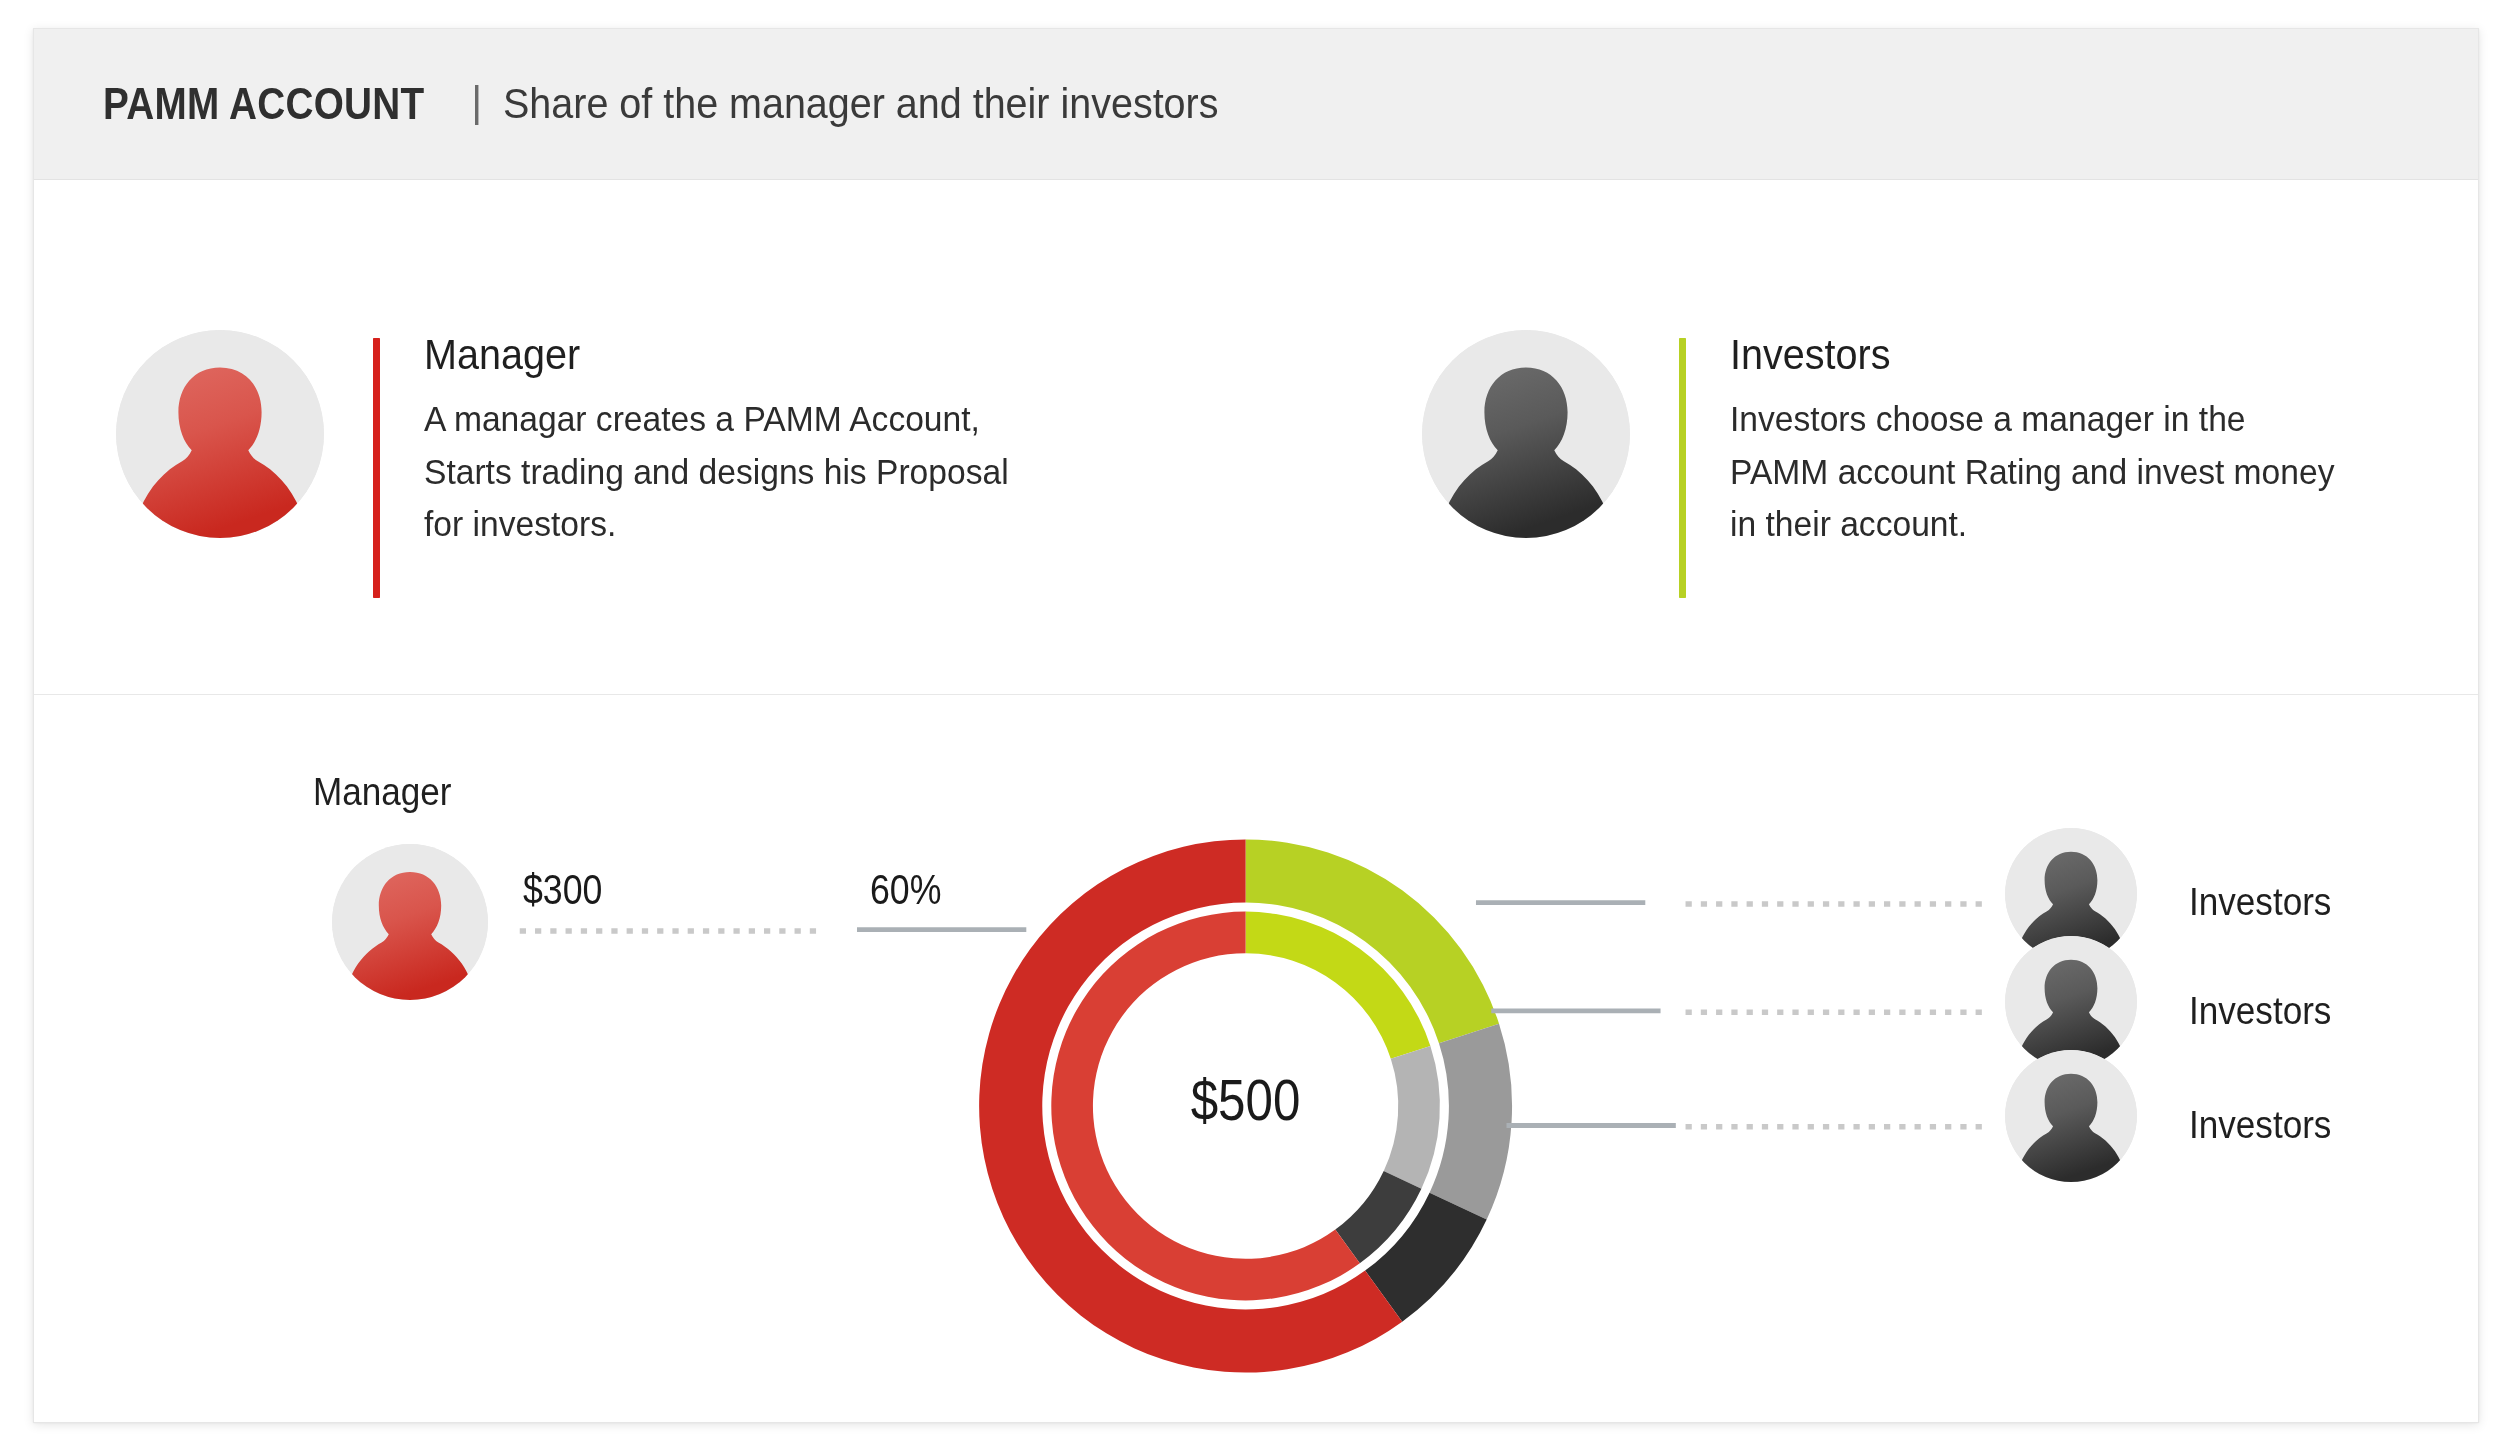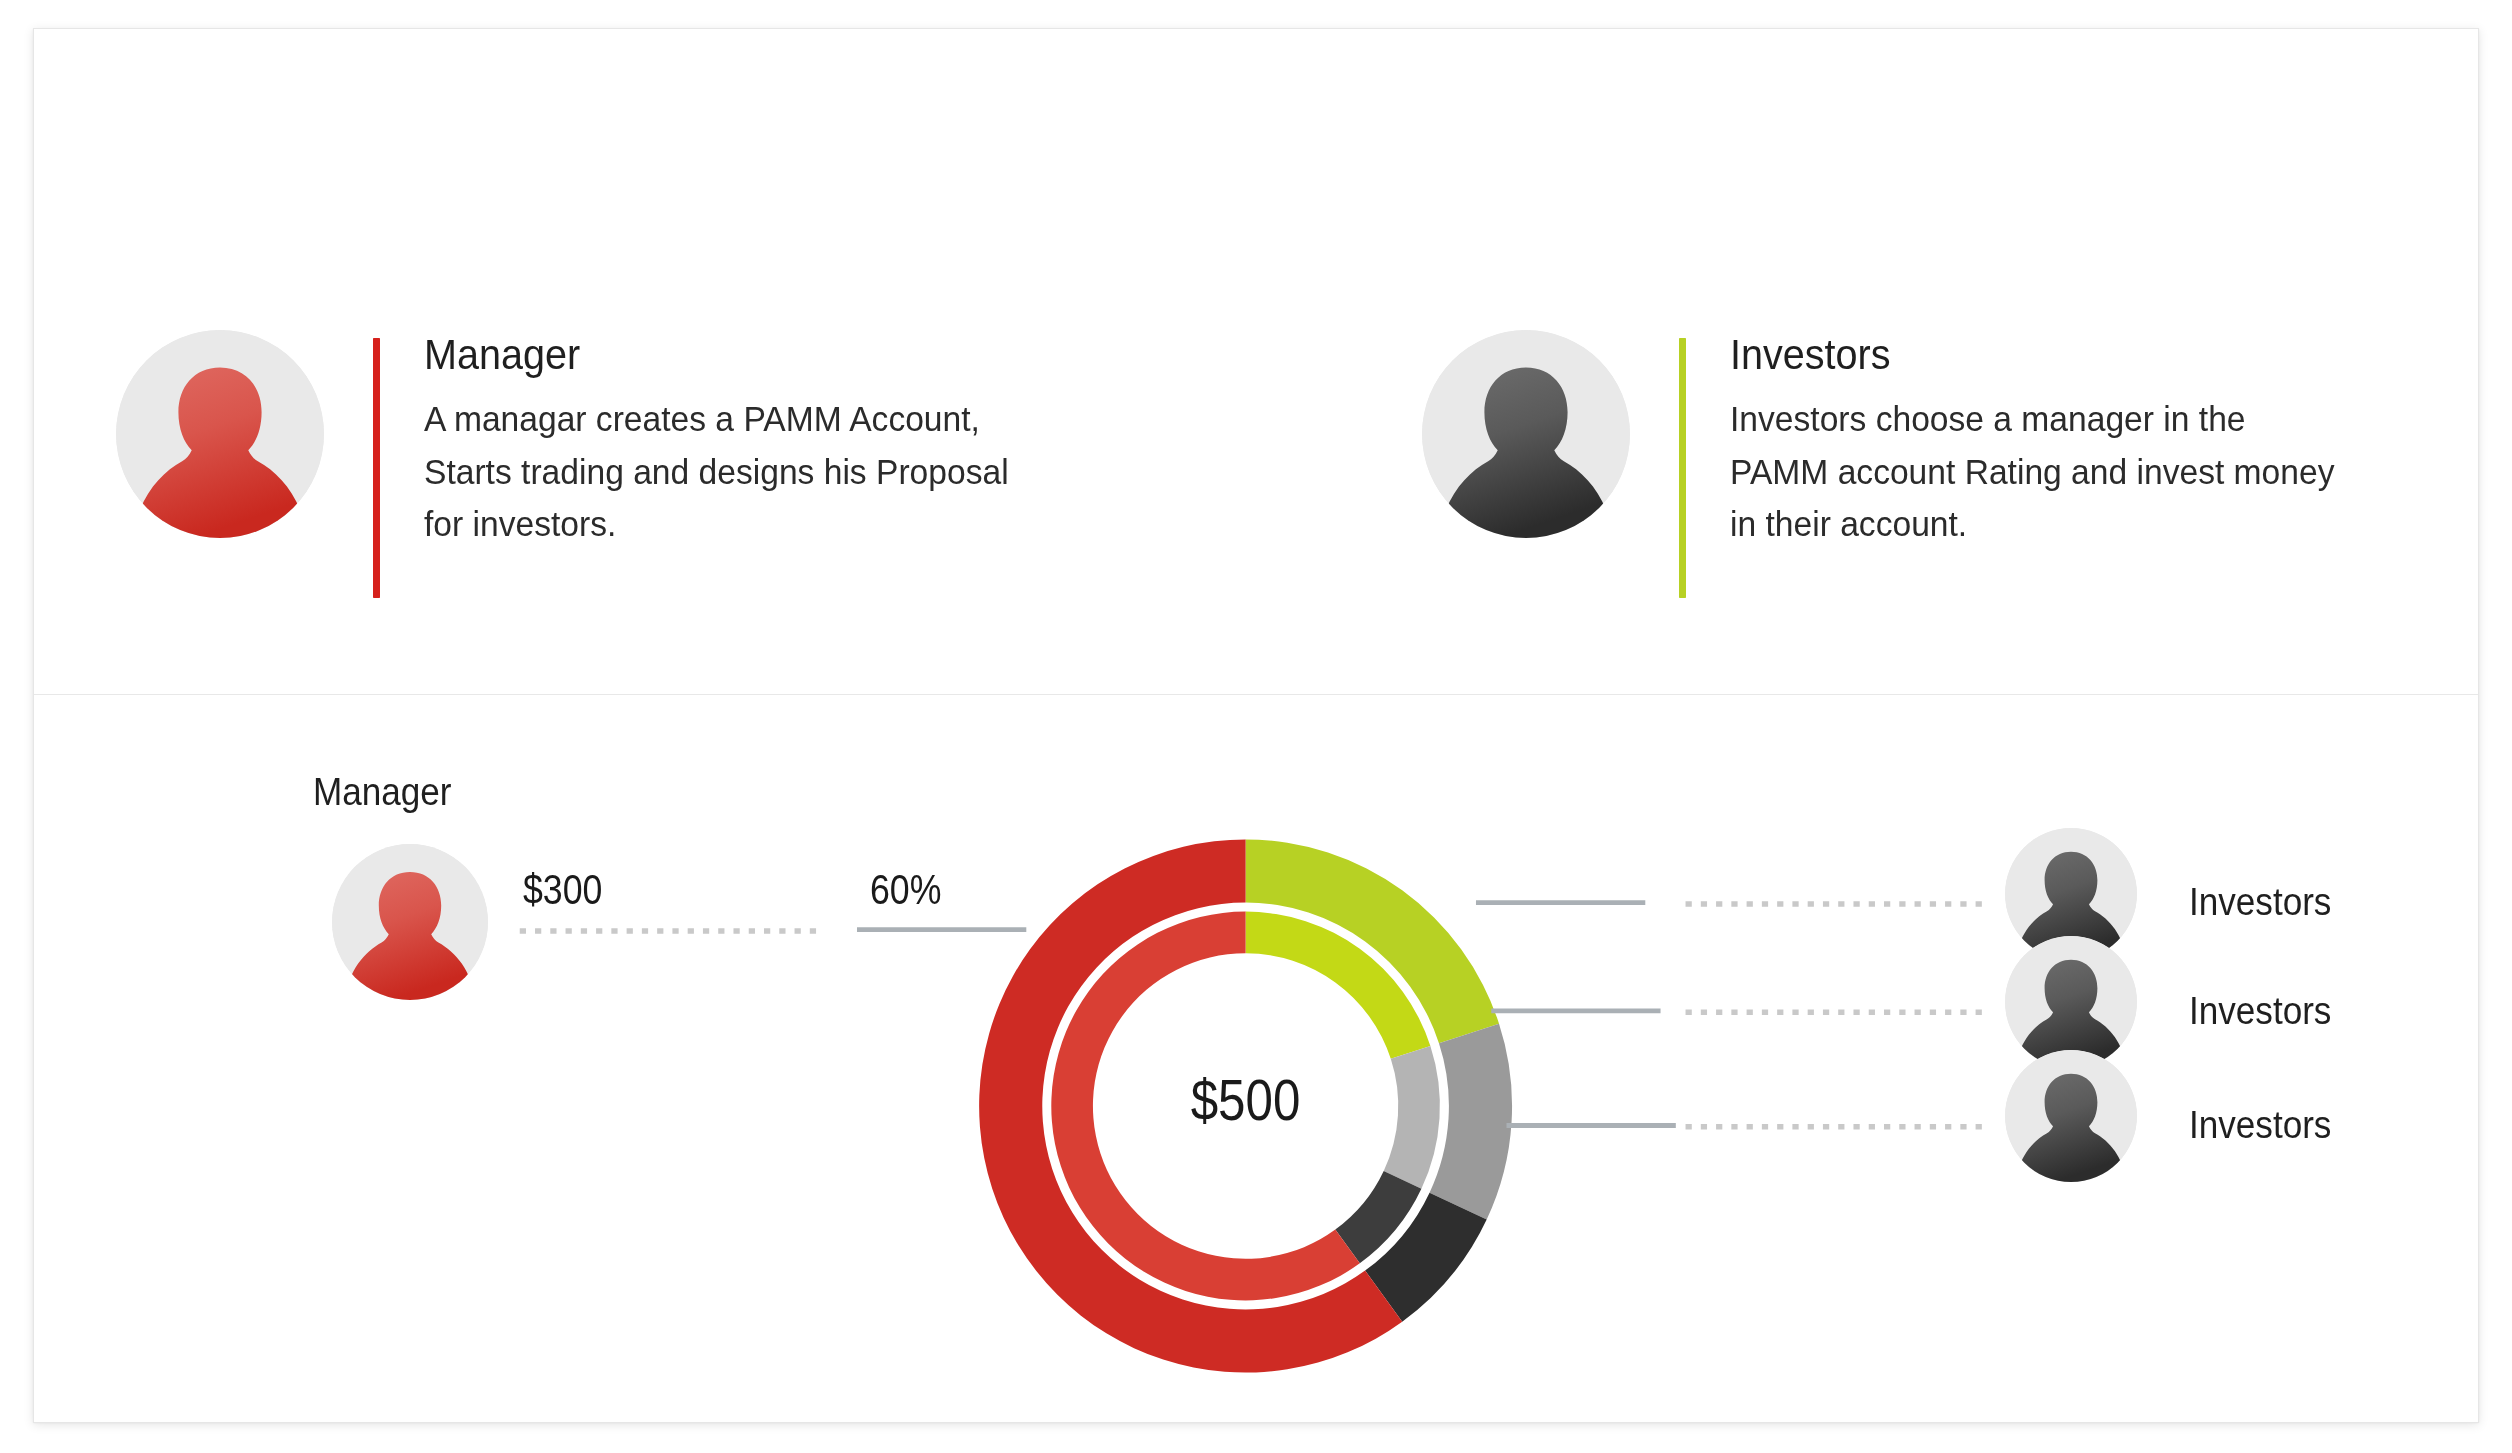--- a/index.html
+++ b/index.html
@@ -221,20 +221,25 @@
     <linearGradient id="gradGray" x1="0" y1="0" x2="0.35" y2="1">
       <stop offset="0%" stop-color="#6f6f6f"></stop>
       <stop offset="45%" stop-color="#5a5a5a"></stop>
       <stop offset="100%" stop-color="#2c2c2c"></stop>
     </linearGradient>
   </defs>
 </svg>
 
 <div class="card">
 
+  <div class="card-header">
+    <span class="title-strong">PAMM ACCOUNT</span>
+    <span class="title-sep">|</span>
+    <span class="title-light">Share of the manager and their investors</span>
+  </div>
 
   <div class="roles">
 
     <div class="role role-manager">
       <div class="avatar av-lg">
         <svg viewBox="0 0 100 100" preserveAspectRatio="xMidYMid slice">
           <circle cx="50" cy="50" r="50" fill="#e9e9e9"></circle>
           <path d="M50 18 c-12.5 0 -20 9.5 -20 21.5 c0 8 2.6 14.5 6.4 18.3
                    c-1.1 2.3 -2.6 4.2 -4.6 5.3 C21 69 10.5 81 8 100 l84 0
                    c-2.5 -19 -13 -31 -23.8 -36.9 c-2 -1.1 -3.5 -3 -4.6 -5.3

